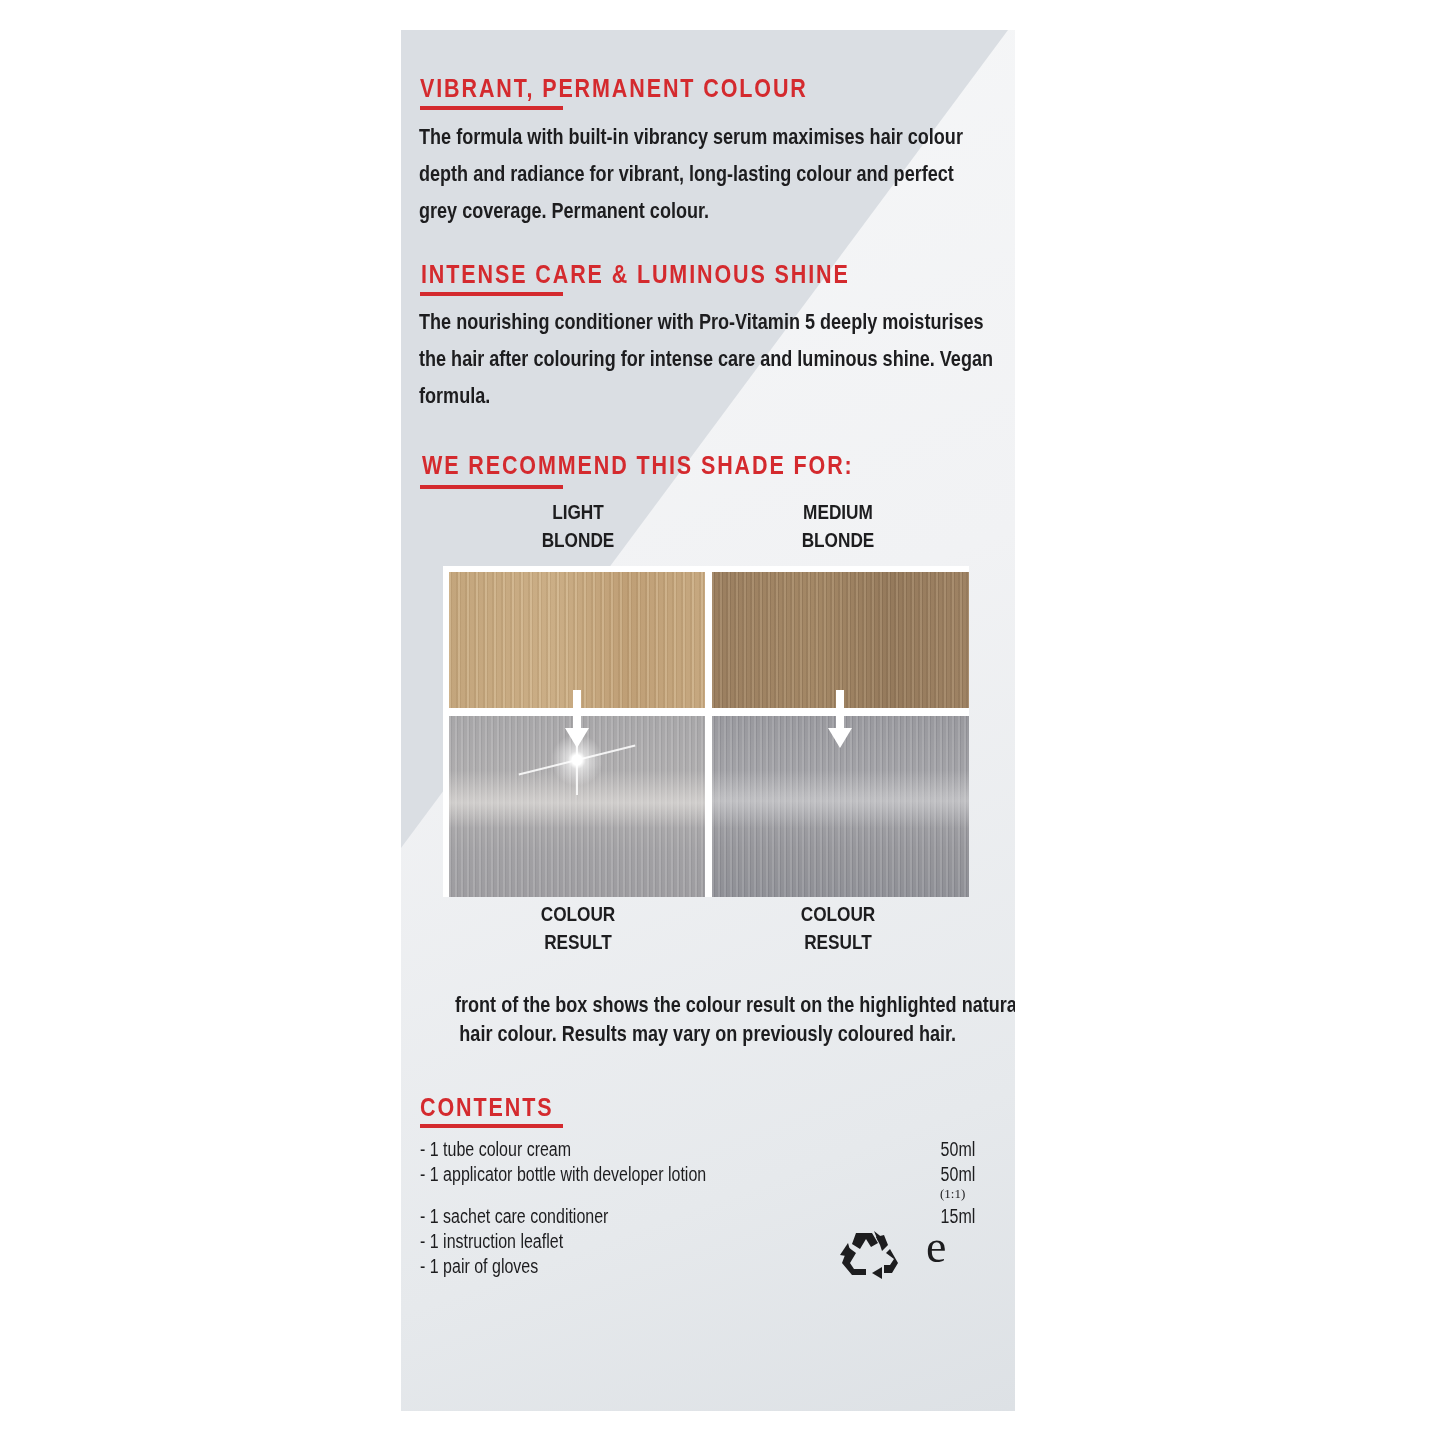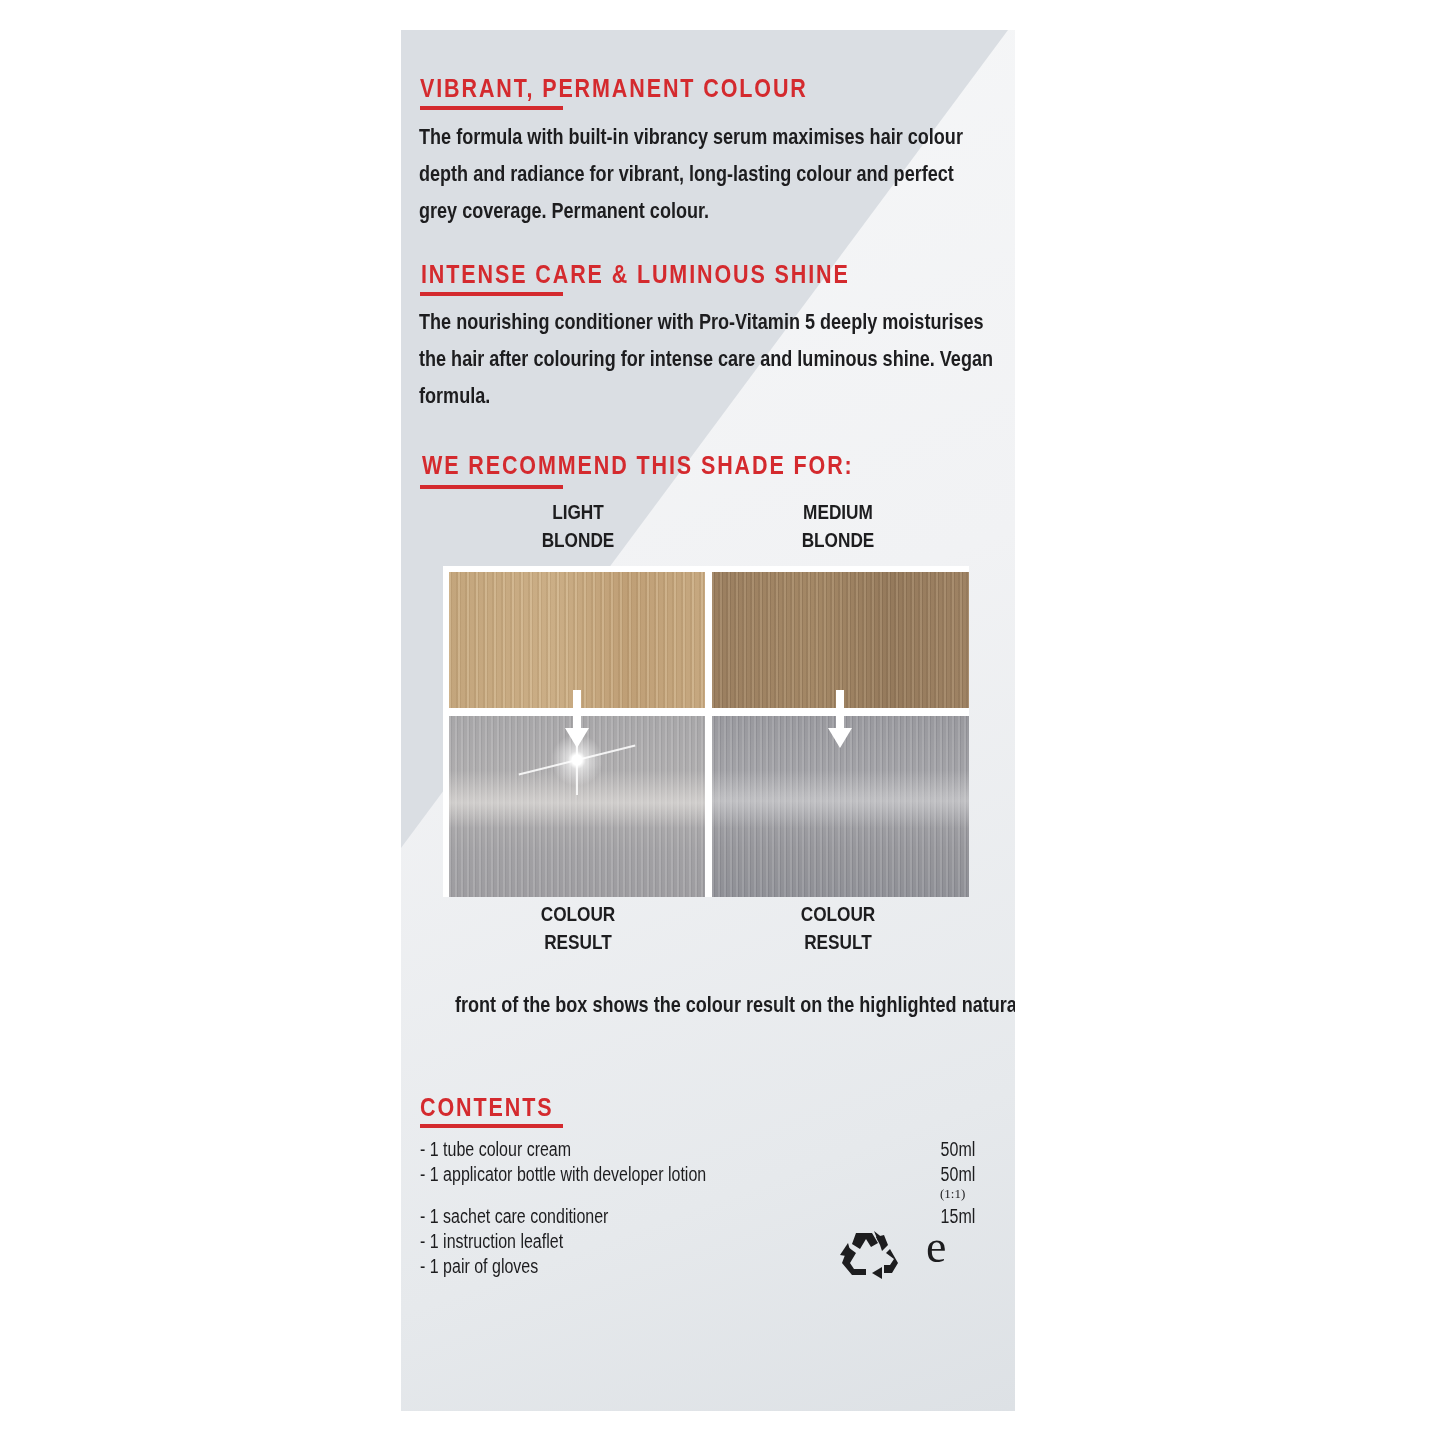--- a/index.html
+++ b/index.html
@@ -125,20 +125,21 @@
     <div class="arrow-shaft" style="left:393px; top:124px; height:40px;"></div>
     <div class="arrow-head" style="left:385px; top:162px;"></div>
   </div>
 
   <div class="label" style="left:127px; width:100px; top:870px;">COLOUR</div>
   <div class="label" style="left:127px; width:100px; top:898px;">RESULT</div>
   <div class="label" style="left:387px; width:100px; top:870px;">COLOUR</div>
   <div class="label" style="left:387px; width:100px; top:898px;">RESULT</div>
 
   <div class="note" style="top:961px;"><span>front of the box shows the colour result on the highlighted natural</span></div>
+  <div class="note" style="top:990px;"><span>hair colour. Results may vary on previously coloured hair.</span></div>
 
   <div class="heading" style="left:19px; top:1062px;">CONTENTS</div>
   <div class="rule" style="left:19px; top:1094px;"></div>
 
   <div class="contents-list">
     <div class="c-item" style="top:0px;">- 1 tube colour cream</div>
     <div class="c-item" style="top:25px;">- 1 applicator bottle with developer lotion</div>
     <div class="c-item" style="top:67px;">- 1 sachet care conditioner</div>
     <div class="c-item" style="top:92px;">- 1 instruction leaflet</div>
     <div class="c-item" style="top:117px;">- 1 pair of gloves</div>

